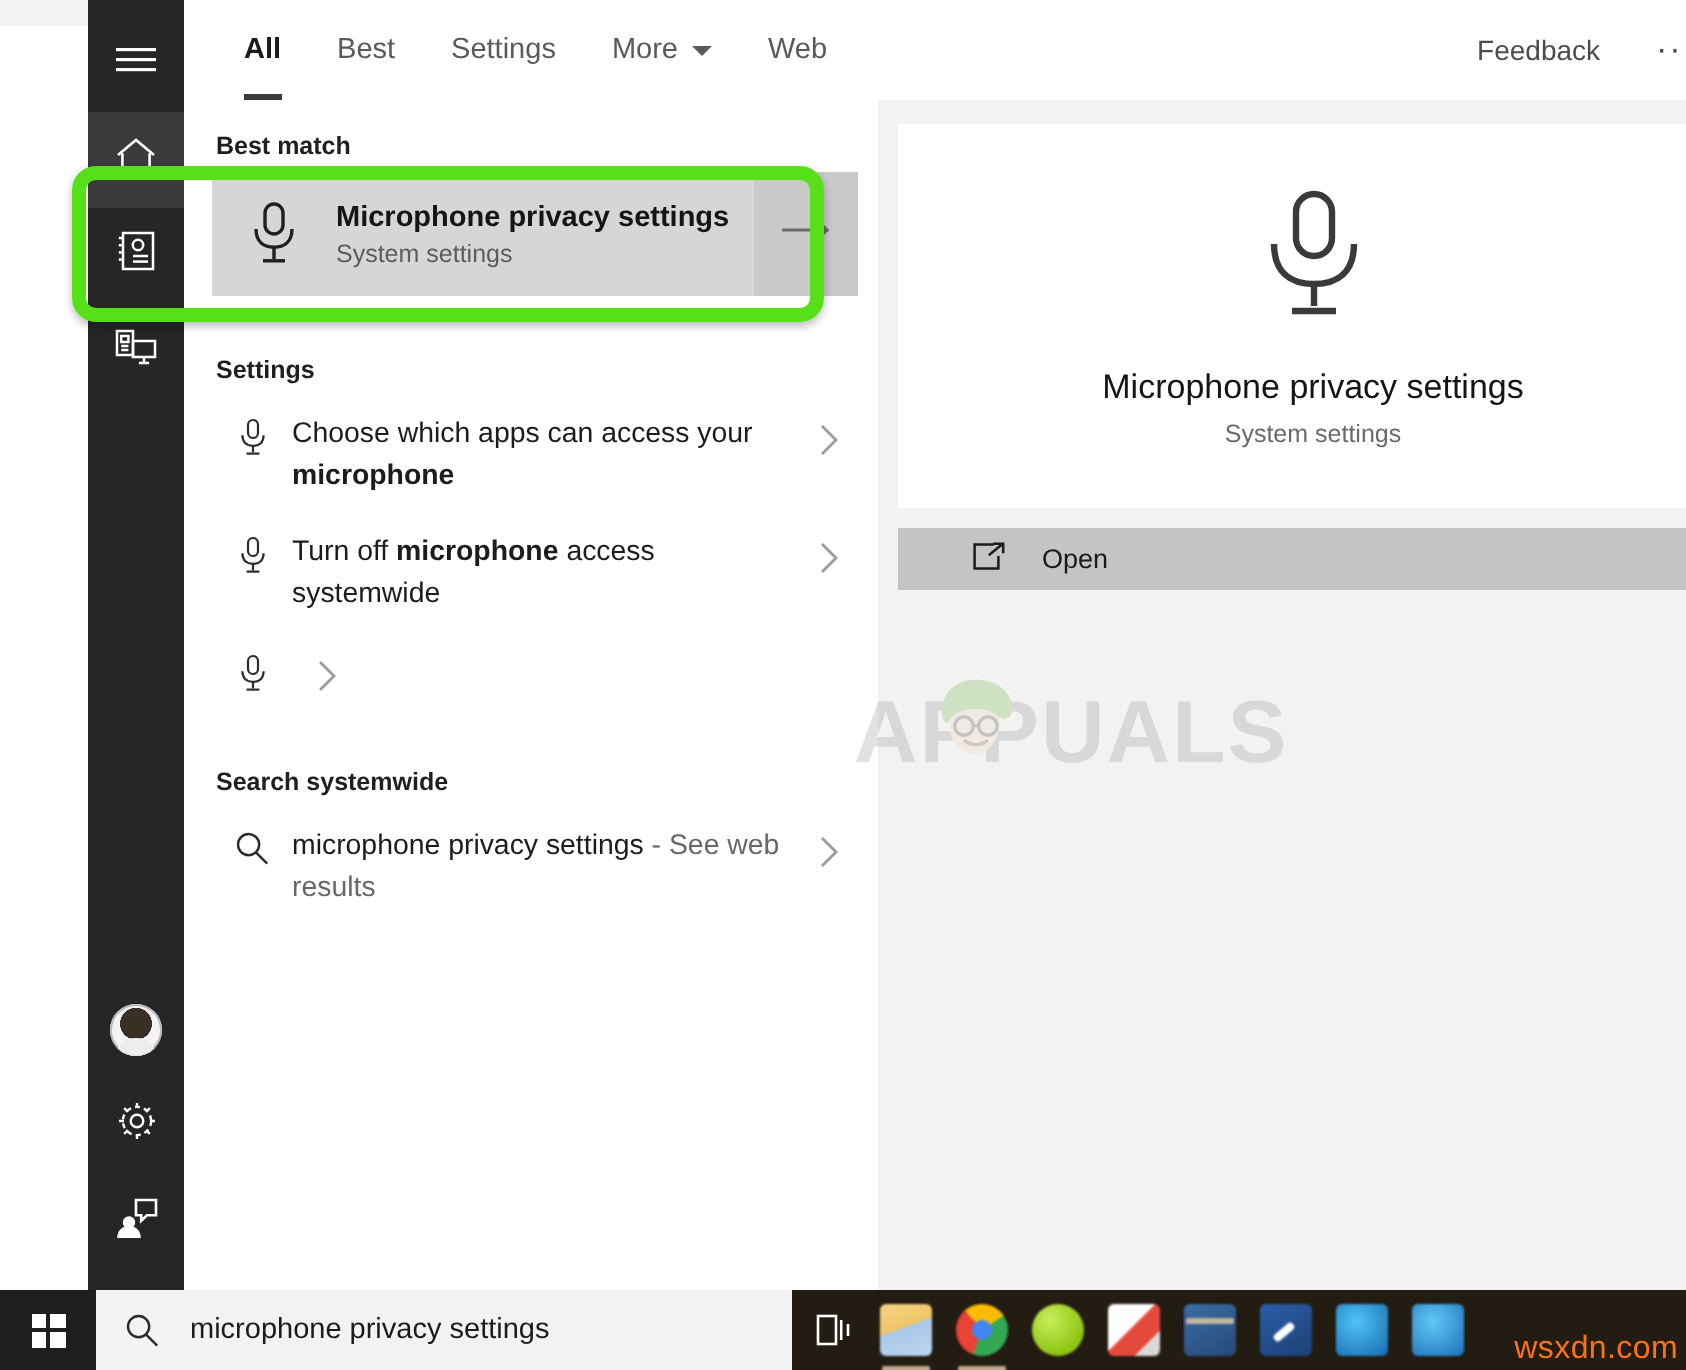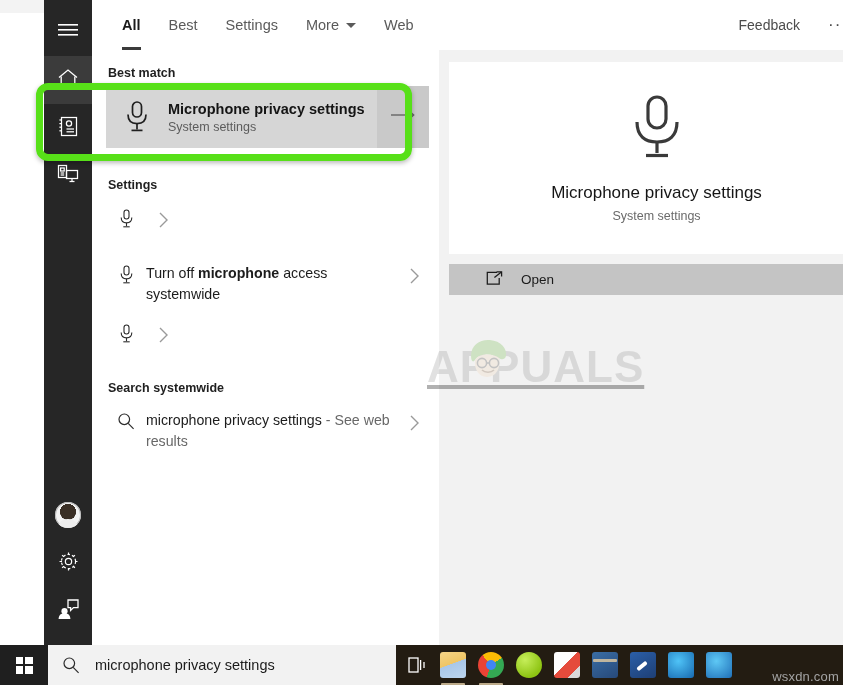--- a/index.html
+++ b/index.html
@@ -137,22 +137,22 @@
   .ic-office   { background: linear-gradient(135deg,#fdfdfd 0 45%, #e54b3c 46% 75%, #d9d9d9 76%); }
   .ic-store    { background: linear-gradient(150deg,#3a6ea5, #27497a); }
   .ic-store::after{content:"";position:absolute;left:6px;top:7px;width:13px;height:11px;background:repeating-linear-gradient(90deg,#cfe0f2 0 3px,transparent 3px 5px);}
   .ic-check    { background: linear-gradient(150deg,#2b5fa8, #1e3f75); }
   .ic-check::before{content:"";position:absolute;left:6px;top:12px;width:12px;height:4px;background:#ffffff;transform:rotate(-40deg);border-radius:2px;}
   .ic-blue1    { background: radial-gradient(circle at 40% 35%, #4fc3f7, #1769b0); }
   .ic-blue2    { background: radial-gradient(circle at 40% 35%, #5ec8f5, #1f6fb8); }
   .watermark-tb {
     position: absolute;
     right: 4px; bottom: 1px;
-    font-size: 13px;
-    color: #a3a3a3;
+    font-size: 16px;
+    color: #f97316;
     letter-spacing: 0.2px;
   }
 
   
   .start-panel {
     position: absolute;
     left: 0; top: 0;
     width: 828px; height: 645px;
     z-index: 20;
     display: flex;
@@ -362,21 +362,20 @@
     font-size: 13.5px;
     color: #1b1b1b;
   }
   .watermark {
     position: absolute;
     left: -12px; top: 292px;
     width: 300px;
     display:flex; 
     opacity: 0.30;
     pointer-events: none;
-    text-decoration: underline;
   }
   .wm-text {
     font-size: 44px;
     font-weight: bold;
     color: #9e9e9e;
     letter-spacing: 1px;
   }
   .wm-face {
     position: absolute;
     left: 36px; top: -8px;
@@ -541,20 +540,23 @@
 
         <div class="res-item">
           <div class="res-icon">
             <svg width="15" height="20" viewBox="0 0 15 20" fill="none" stroke="#2b2b2b" stroke-width="1.1">
               <rect x="5" y="1" width="5" height="9" rx="2.5"></rect>
               <path d="M2.2 8.6 C2.2 12.4 4.6 13.9 7.5 13.9 C10.4 13.9 12.8 12.4 12.8 8.6"></path>
               <path d="M7.5 13.9 V17.2"></path>
                 <path d="M4.3 17.8 H10.7"></path>
             </svg>
           </div>
+          <div class="res-label">
+            <span>Choose which apps can access your </span><b>microphone</b>
+          </div>
           <div class="res-chev">
             <svg width="11" height="18" viewBox="0 0 11 18" fill="none" stroke="#9a9a9a" stroke-width="1.4">
               <path d="M2 2 L9 9 L2 16"></path>
             </svg>
           </div>
         </div>
 
         <div class="res-item">
           <div class="res-icon">
             <svg width="15" height="20" viewBox="0 0 15 20" fill="none" stroke="#2b2b2b" stroke-width="1.1">

